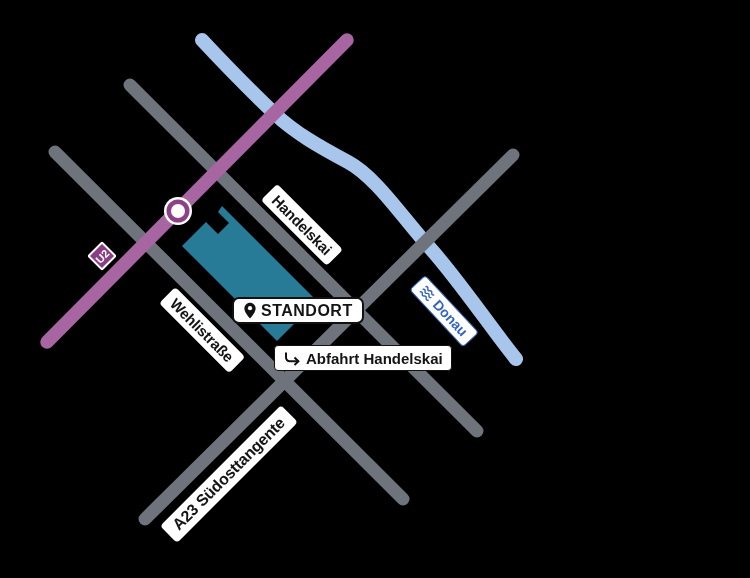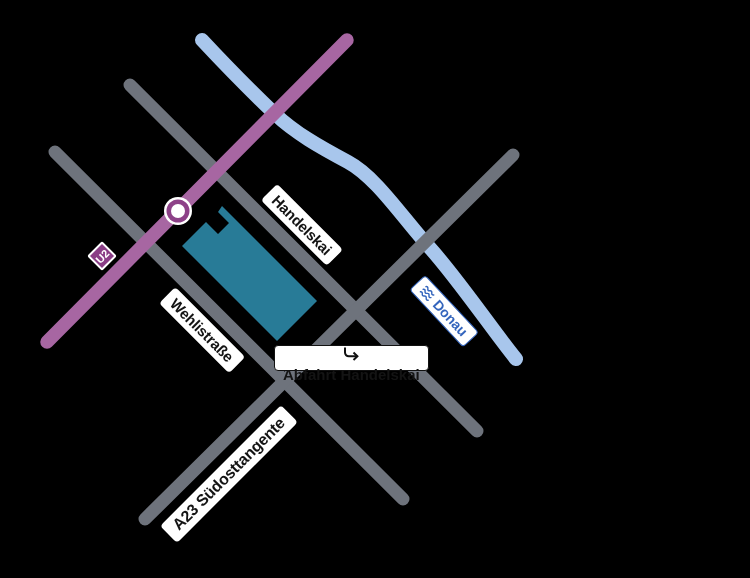--- a/index.html
+++ b/index.html
@@ -41,21 +41,20 @@
     left:232px;top:297px;height:27px;
     padding:0 9px;gap:4px;
     border:2.5px solid #111;border-radius:7px;
     font-size:16px;letter-spacing:0.5px;
   }
   #label-abfahrt{
     left:274px;top:345px;height:26px;
     padding:0 8px;gap:5px;
     border:1.5px solid #111;border-radius:4px;
     font-size:15px;
-    flex-direction:column;
   }
   #label-donau{
     left:444px;top:311px;
     padding:2px 7px;gap:4px;
     border:1.5px solid #3465bd;border-radius:4px;
     color:#3465bd;font-size:14px;
     transform:translate(-50%,-50%) rotate(47deg);
   }
   #label-handelskai{left:302px;top:225px;}
   #label-wehlistrasse{left:202px;top:330px;}
@@ -117,20 +116,27 @@
     <svg class="icn" width="15" height="13" viewBox="0 0 15 13">
       <g fill="none" stroke="#3465bd" stroke-width="1.5" stroke-linecap="round">
         <path d="M1.2,2.6 q1.6,-1.8 3.2,0 t3.2,0 t3.2,0 t3.2,0" transform="scale(0.9,1)"></path>
         <path d="M1.2,6.4 q1.6,-1.8 3.2,0 t3.2,0 t3.2,0 t3.2,0" transform="scale(0.9,1)"></path>
         <path d="M1.2,10.2 q1.6,-1.8 3.2,0 t3.2,0 t3.2,0 t3.2,0" transform="scale(0.9,1)"></path>
       </g>
     </svg>
     <span>Donau</span>
   </div>
 
+  <div class="maplabel" id="label-standort">
+    <svg class="icn" width="14" height="18" viewBox="0 0 14 18">
+      <path d="M7,0.8 C3.9,0.8 1.4,3.3 1.4,6.4 c0,4.3 5.6,10 5.6,10 s5.6,-5.7 5.6,-10 C12.6,3.3 10.1,0.8 7,0.8 z" fill="#111"></path>
+      <circle cx="7" cy="6.2" r="2.1" fill="#fff"></circle>
+    </svg>
+    <span>STANDORT</span>
+  </div>
 
   <div class="maplabel" id="label-abfahrt">
     <svg class="icn" width="18" height="15" viewBox="0 0 18 15">
       <path d="M3,1.5 v5 a3.8,3.8 0 0 0 3.8,3.8 H14.5" fill="none" stroke="#111" stroke-width="2"></path>
       <path d="M11.5,6.6 L15.4,10.3 L11.5,14" fill="none" stroke="#111" stroke-width="2"></path>
     </svg>
     <span>Abfahrt Handelskai</span>
   </div>
 
 </div>

